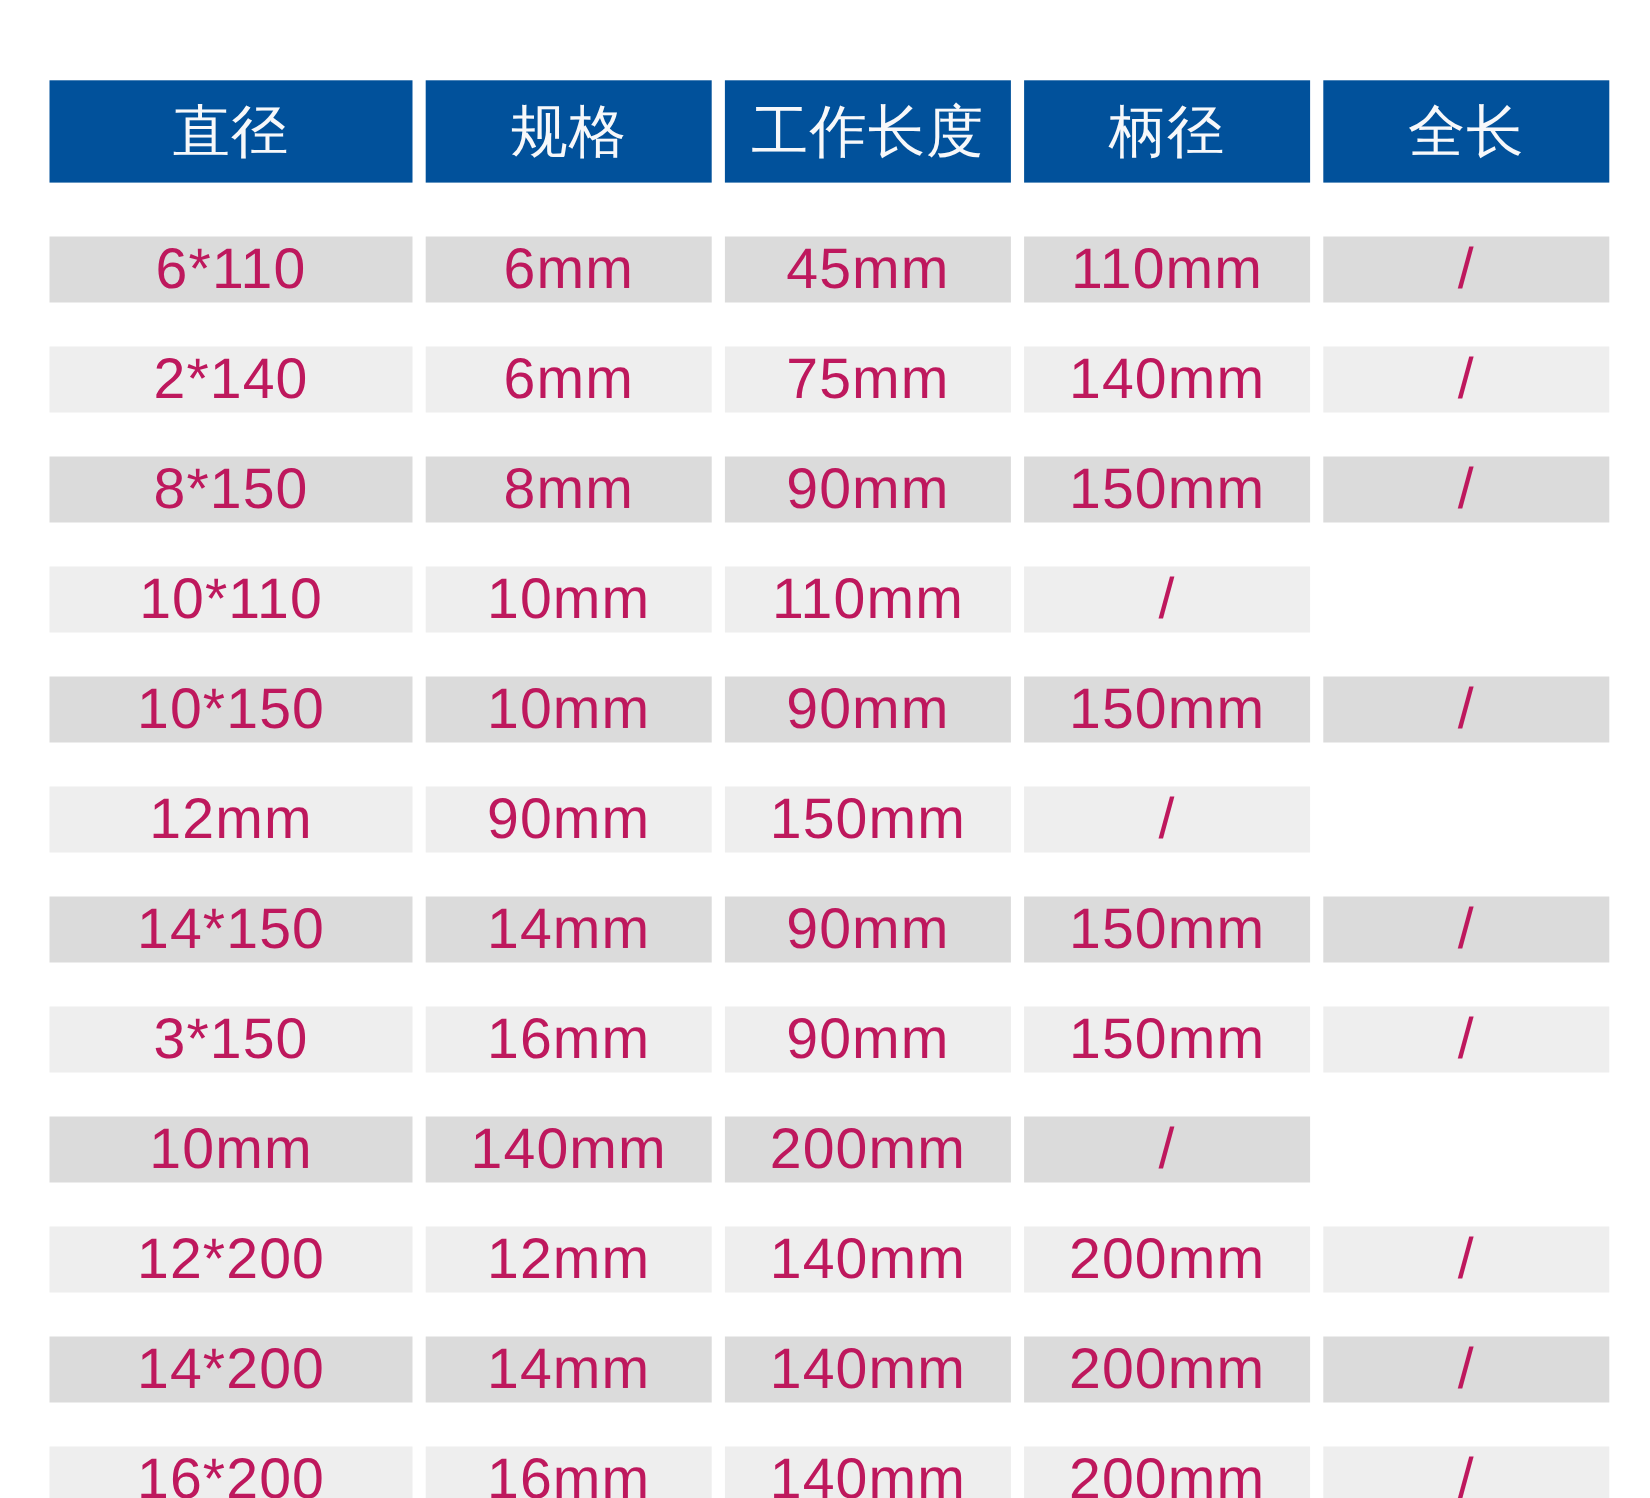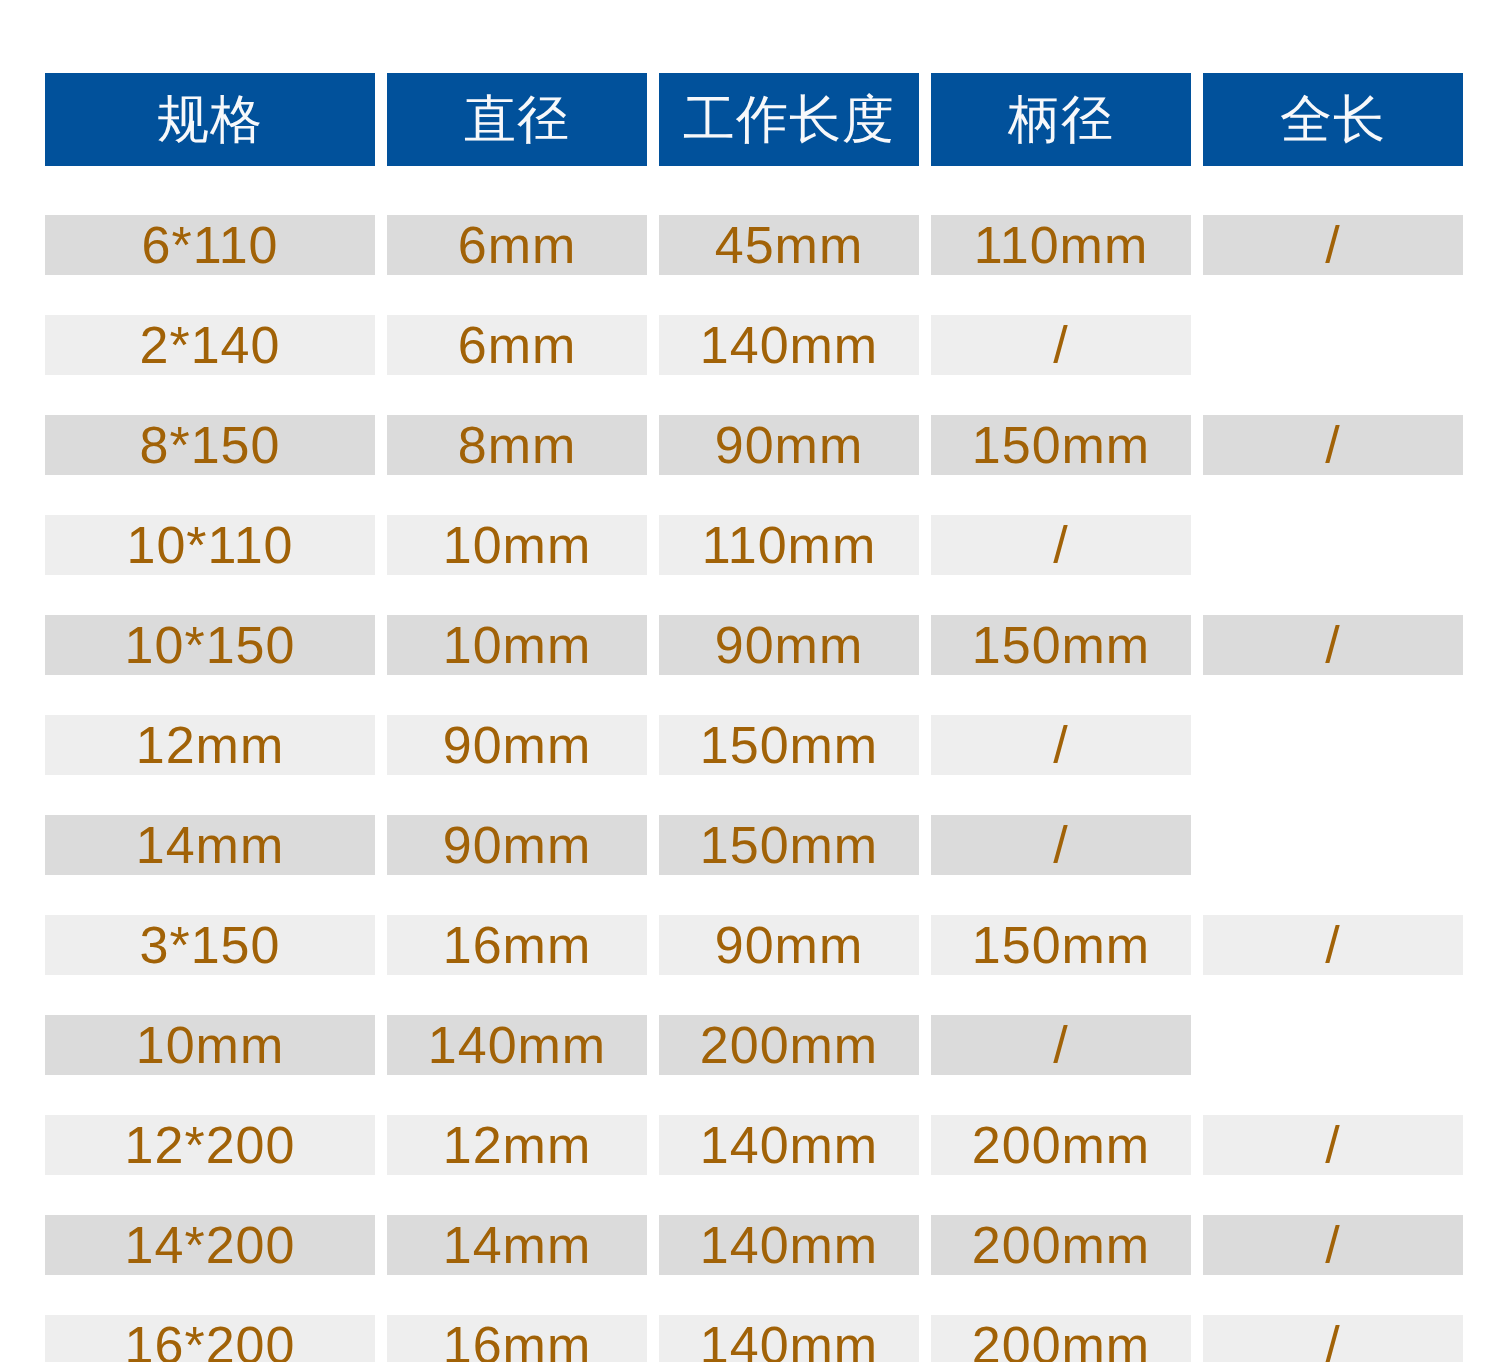--- a/index.html
+++ b/index.html
@@ -34,49 +34,50 @@
     font-size: 52px;
     font-weight: 300;
     letter-spacing: 1px;
     white-space: nowrap;
   }
   .header-row .cell {
     background: #01519B;
     color: #f7f8fa;
   }
   .data-row .cell {
-    color: #a16207;
+    color: #be185d;
     margin-top: 44px;
   }
   .data-row:nth-child(odd) .cell  { background: #EEEEEE; }
   .data-row:nth-child(even) .cell { background: #DBDBDB; }
 </style>
 </head>
 <body>
 
 <div class="spec-table">
   <div class="t-row header-row">
+    <div class="cell">直径</div>
     <div class="cell">规格</div>
-    <div class="cell">直径</div>
     <div class="cell">工作长度</div>
     <div class="cell">柄径</div>
     <div class="cell">全长</div>
   </div>
 
   <div class="t-row data-row">
     <div class="cell">6*110</div>
     <div class="cell">6mm</div>
     <div class="cell">45mm</div>
     <div class="cell">110mm</div>
     <div class="cell">/</div>
   </div>
 
   <div class="t-row data-row">
     <div class="cell">2*140</div>
     <div class="cell">6mm</div>
+    <div class="cell">75mm</div>
     <div class="cell">140mm</div>
     <div class="cell">/</div>
   </div>
 
   <div class="t-row data-row">
     <div class="cell">8*150</div>
     <div class="cell">8mm</div>
     <div class="cell">90mm</div>
     <div class="cell">150mm</div>
     <div class="cell">/</div>
@@ -98,20 +99,21 @@
   </div>
 
   <div class="t-row data-row">
     <div class="cell">12mm</div>
     <div class="cell">90mm</div>
     <div class="cell">150mm</div>
     <div class="cell">/</div>
   </div>
 
   <div class="t-row data-row">
+    <div class="cell">14*150</div>
     <div class="cell">14mm</div>
     <div class="cell">90mm</div>
     <div class="cell">150mm</div>
     <div class="cell">/</div>
   </div>
 
   <div class="t-row data-row">
     <div class="cell">3*150</div>
     <div class="cell">16mm</div>
     <div class="cell">90mm</div>

